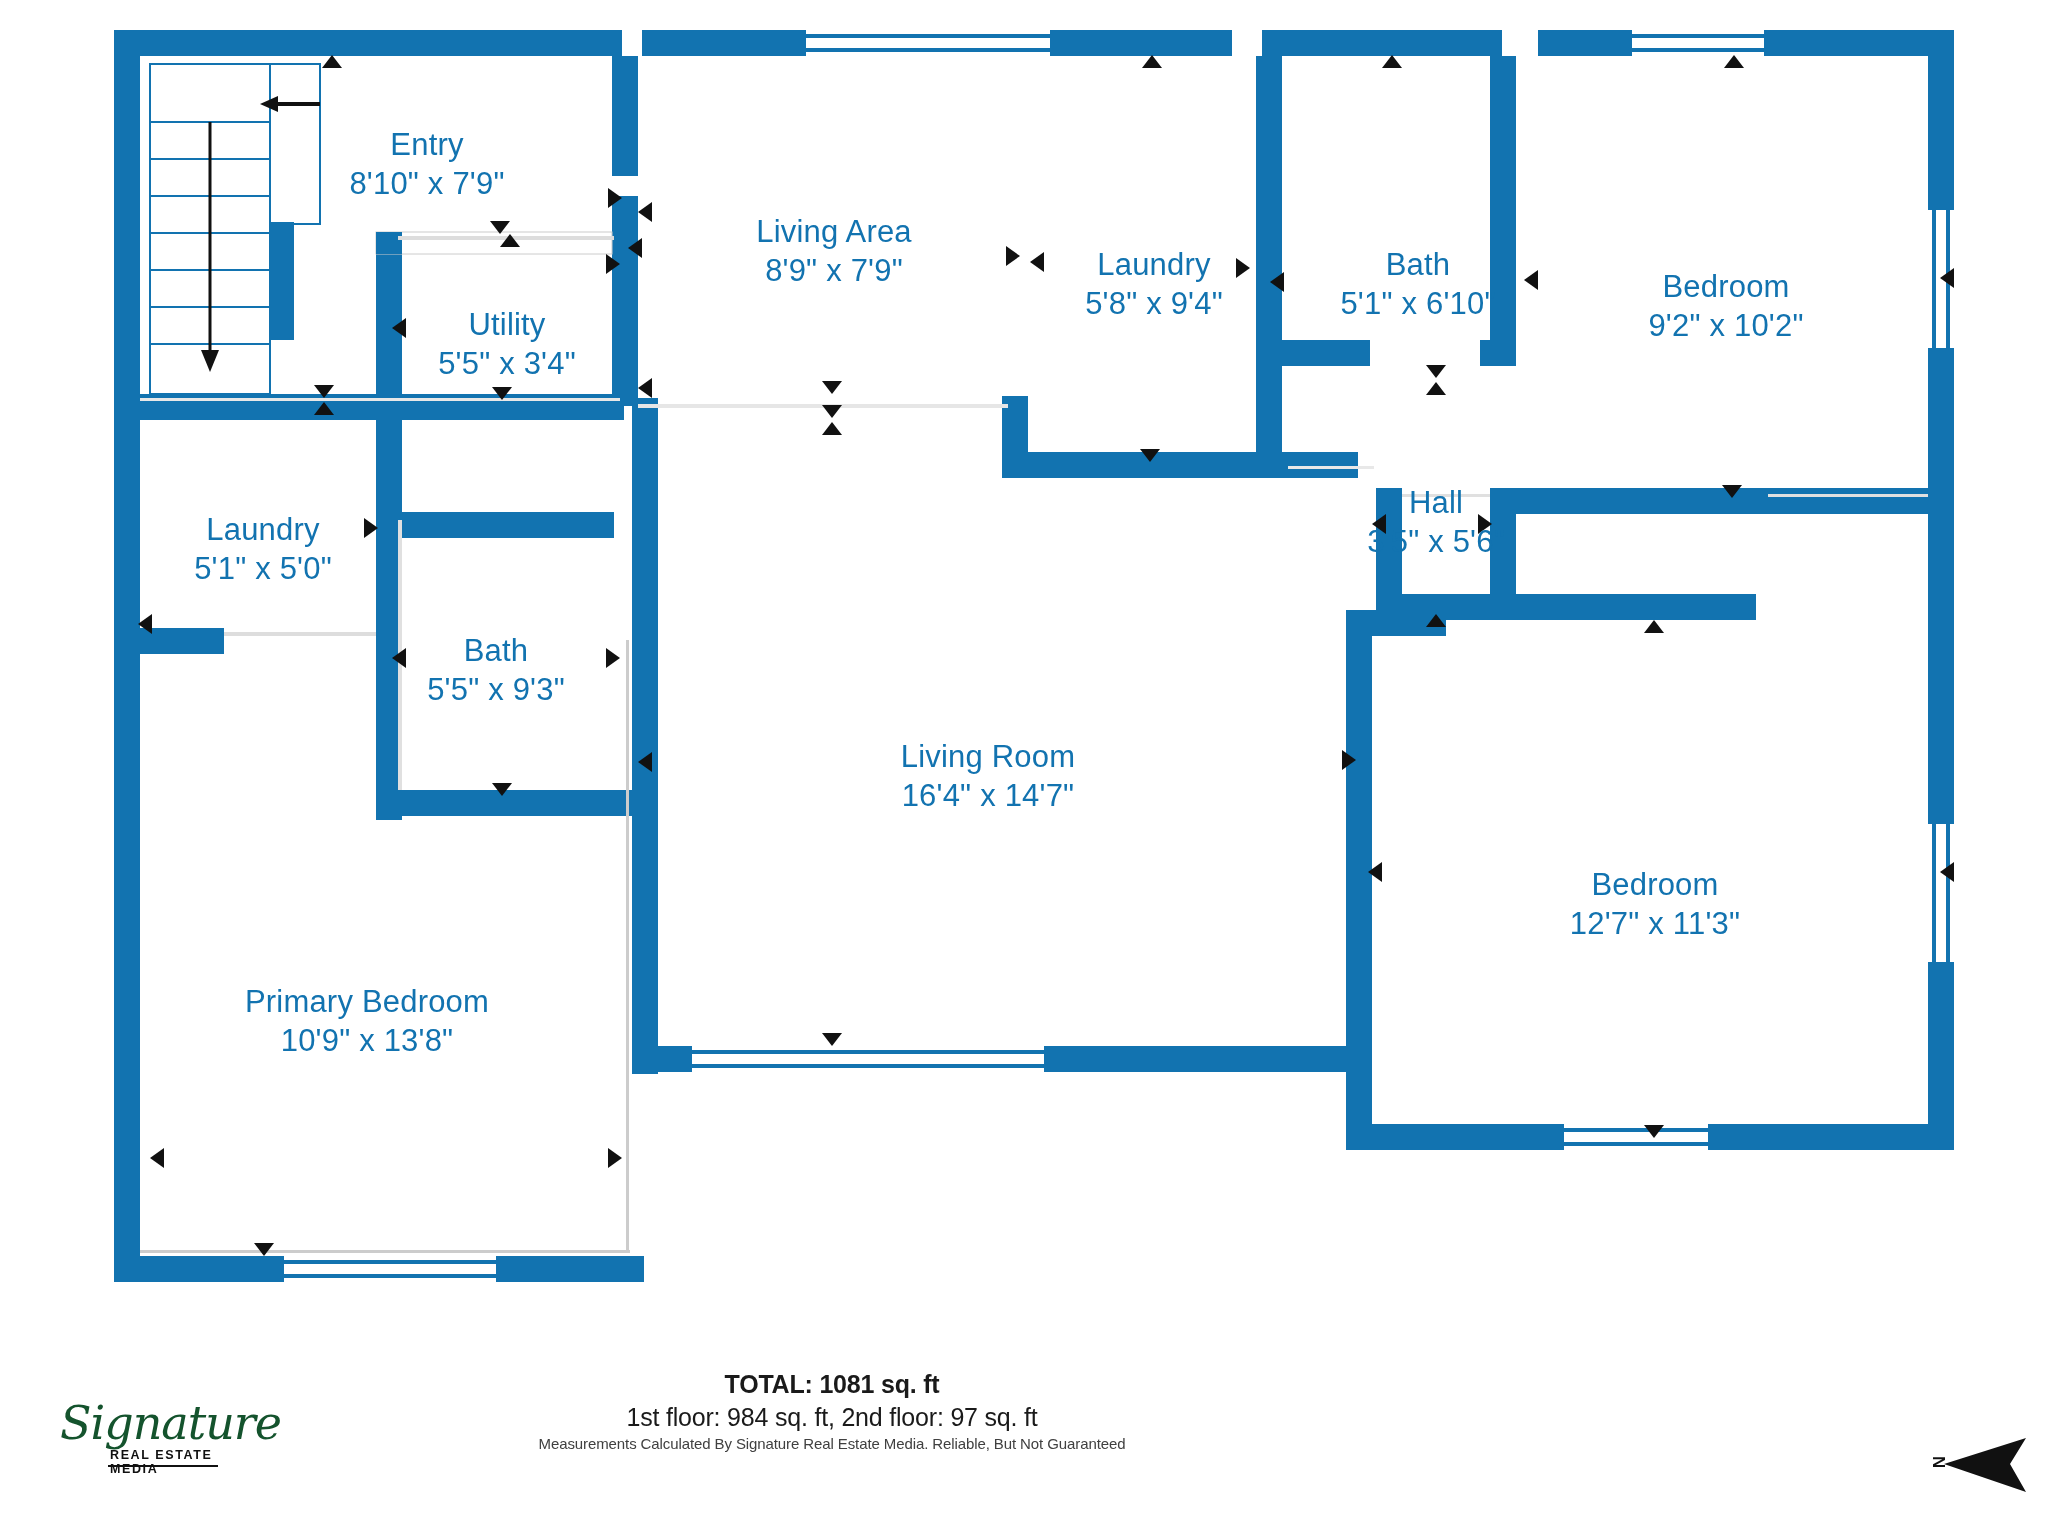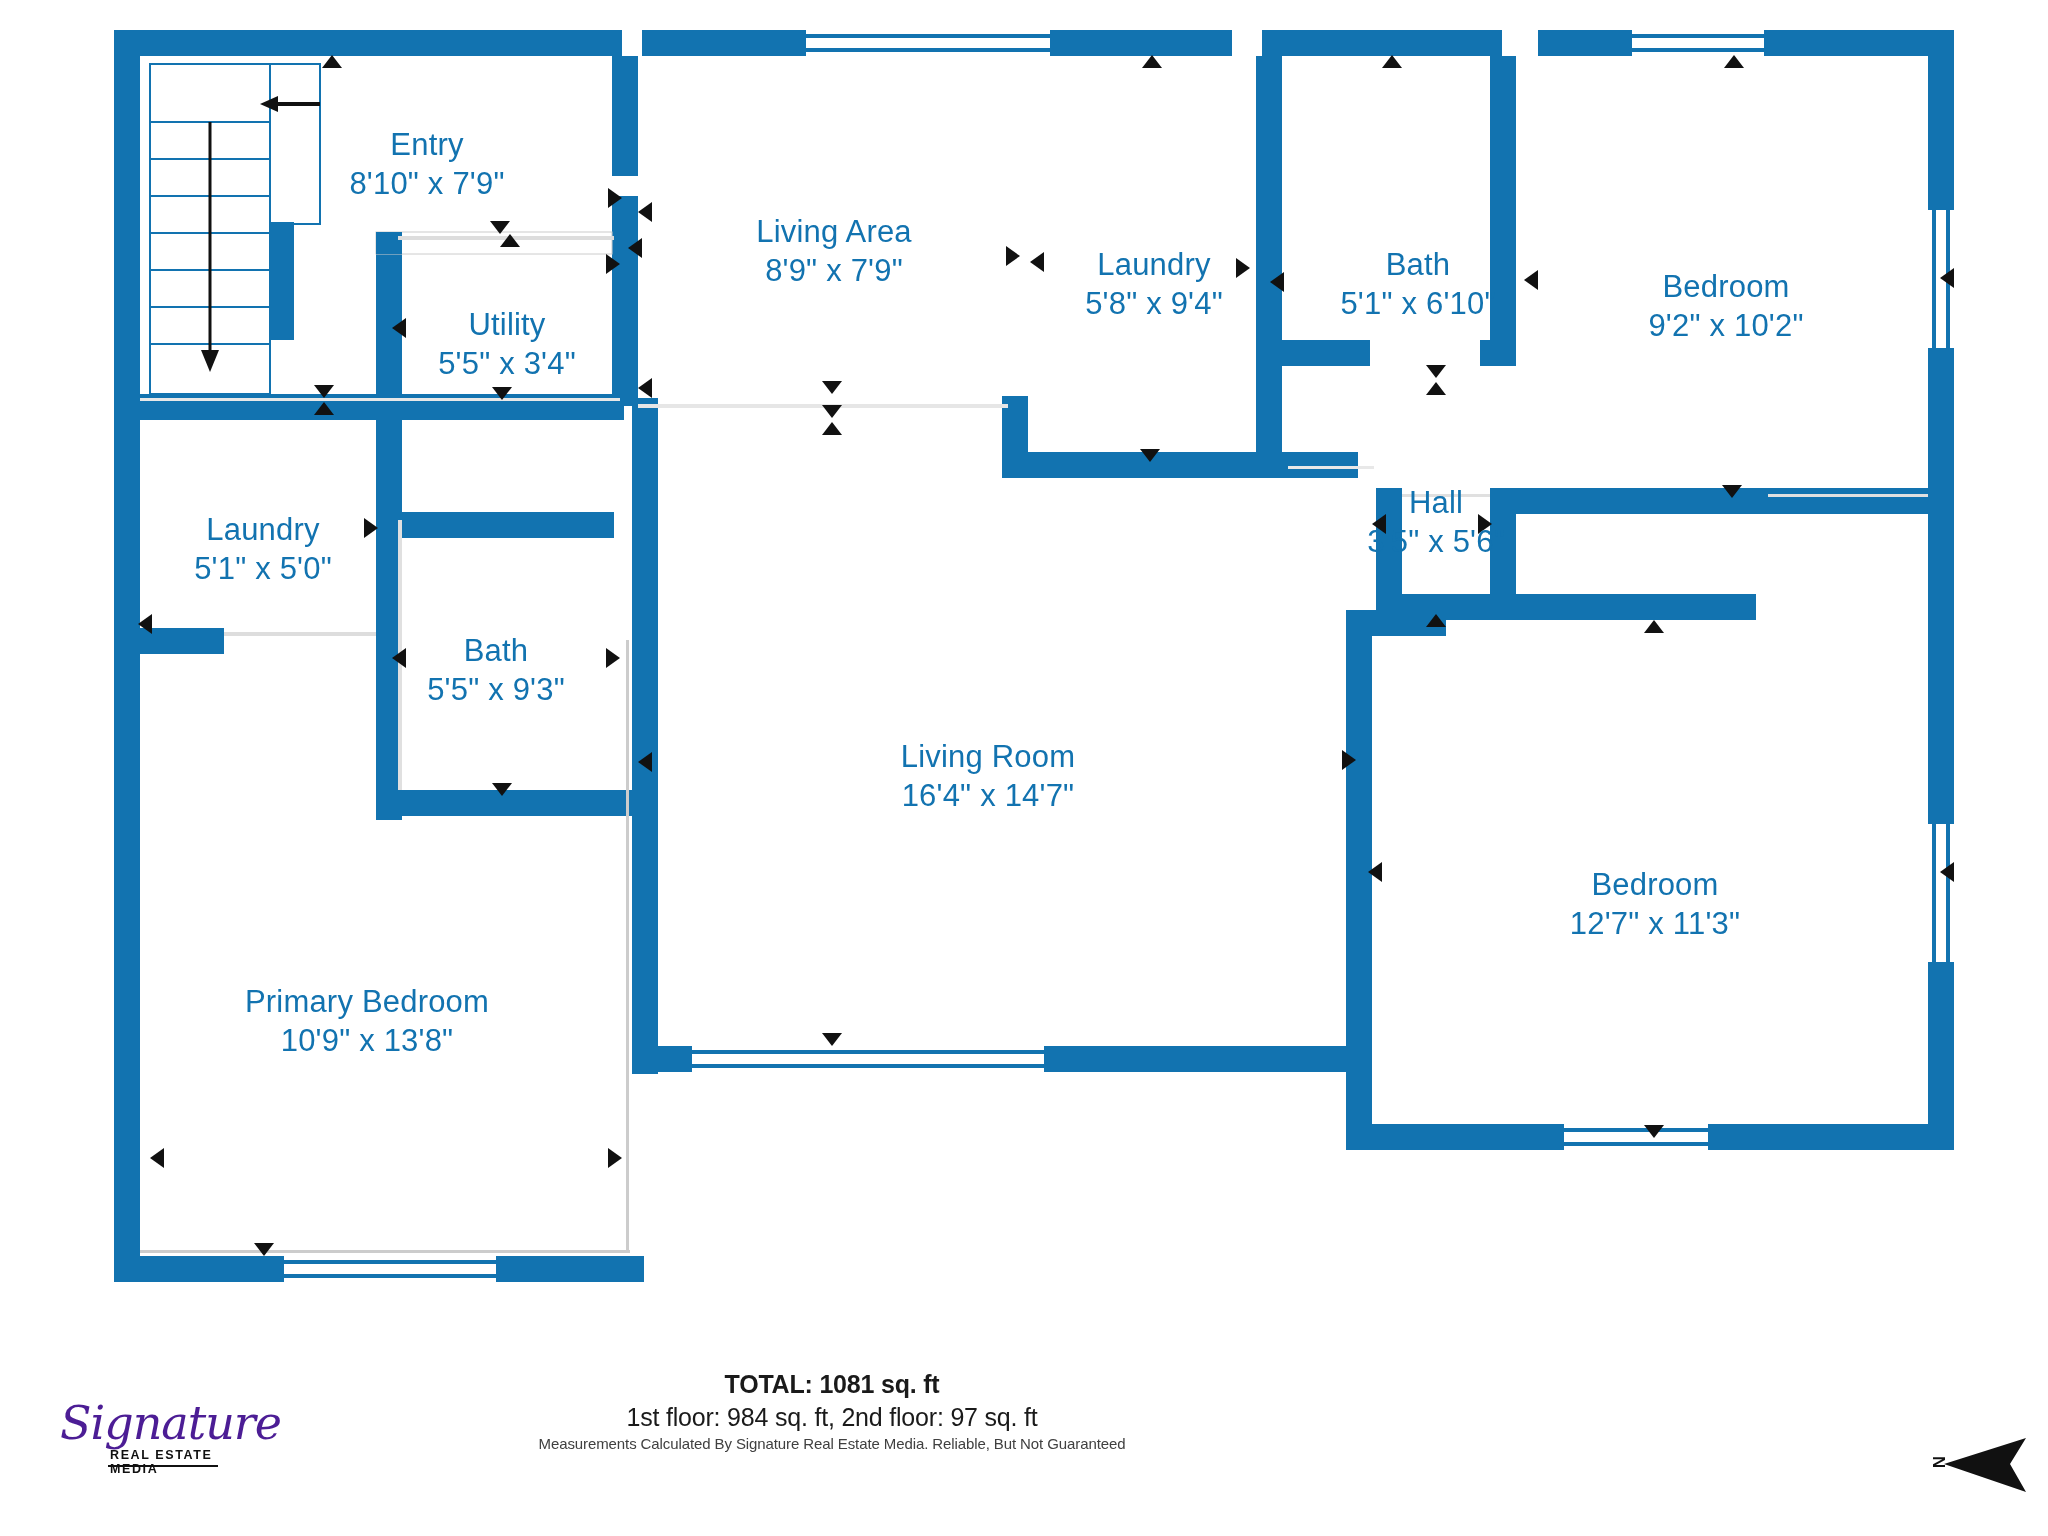--- a/index.html
+++ b/index.html
@@ -86,21 +86,21 @@
     width: 190px;
     height: 90px;
   }
   #logo .logo-script {
     position: absolute;
     left: 0;
     top: 4px;
     font-family: "DejaVu Serif", serif;
     font-style: italic;
     font-size: 46px;
-    color: #4c1d95;
+    color: #14532d;
     letter-spacing: -1px;
   }
   #logo .logo-sub {
     position: absolute;
     left: 50px;
     top: 56px;
     font-family: "Liberation Sans", sans-serif;
     font-size: 12.5px;
     letter-spacing: 1.6px;
     color: #111111;

